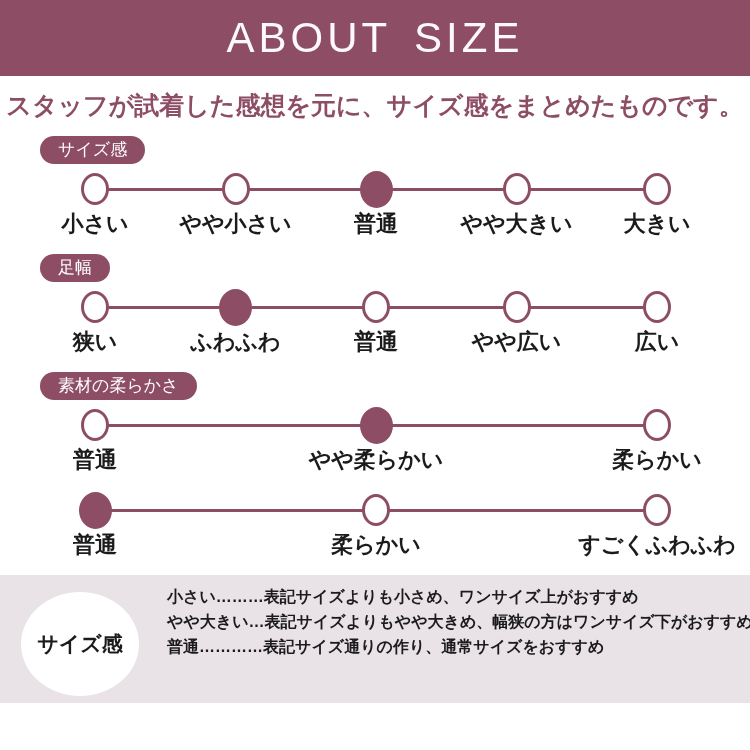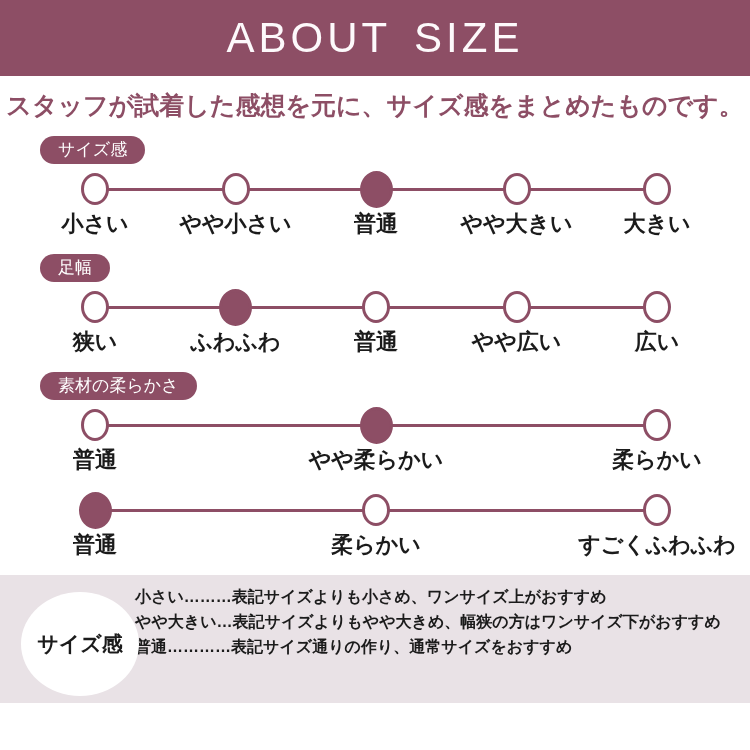--- a/index.html
+++ b/index.html
@@ -75,20 +75,21 @@
     position:absolute;left:21px;top:17px;width:118px;height:104px;
     background:#fff;border-radius:50%;
     display:flex;align-items:center;justify-content:center;
   }
   .legend-circle .legend-title{
     font-size:21px;font-weight:700;color:var(--text-dark);
   }
   .legend-line{
     font-size:16px;font-weight:700;line-height:25px;color:var(--text-dark);
     white-space:nowrap;
+    margin-left:32px;
   }
 </style>
 </head>
 <body>
 
 <div class="page">
 
   <div class="header">
     <div class="title">ABOUT SIZE</div>
   </div>

